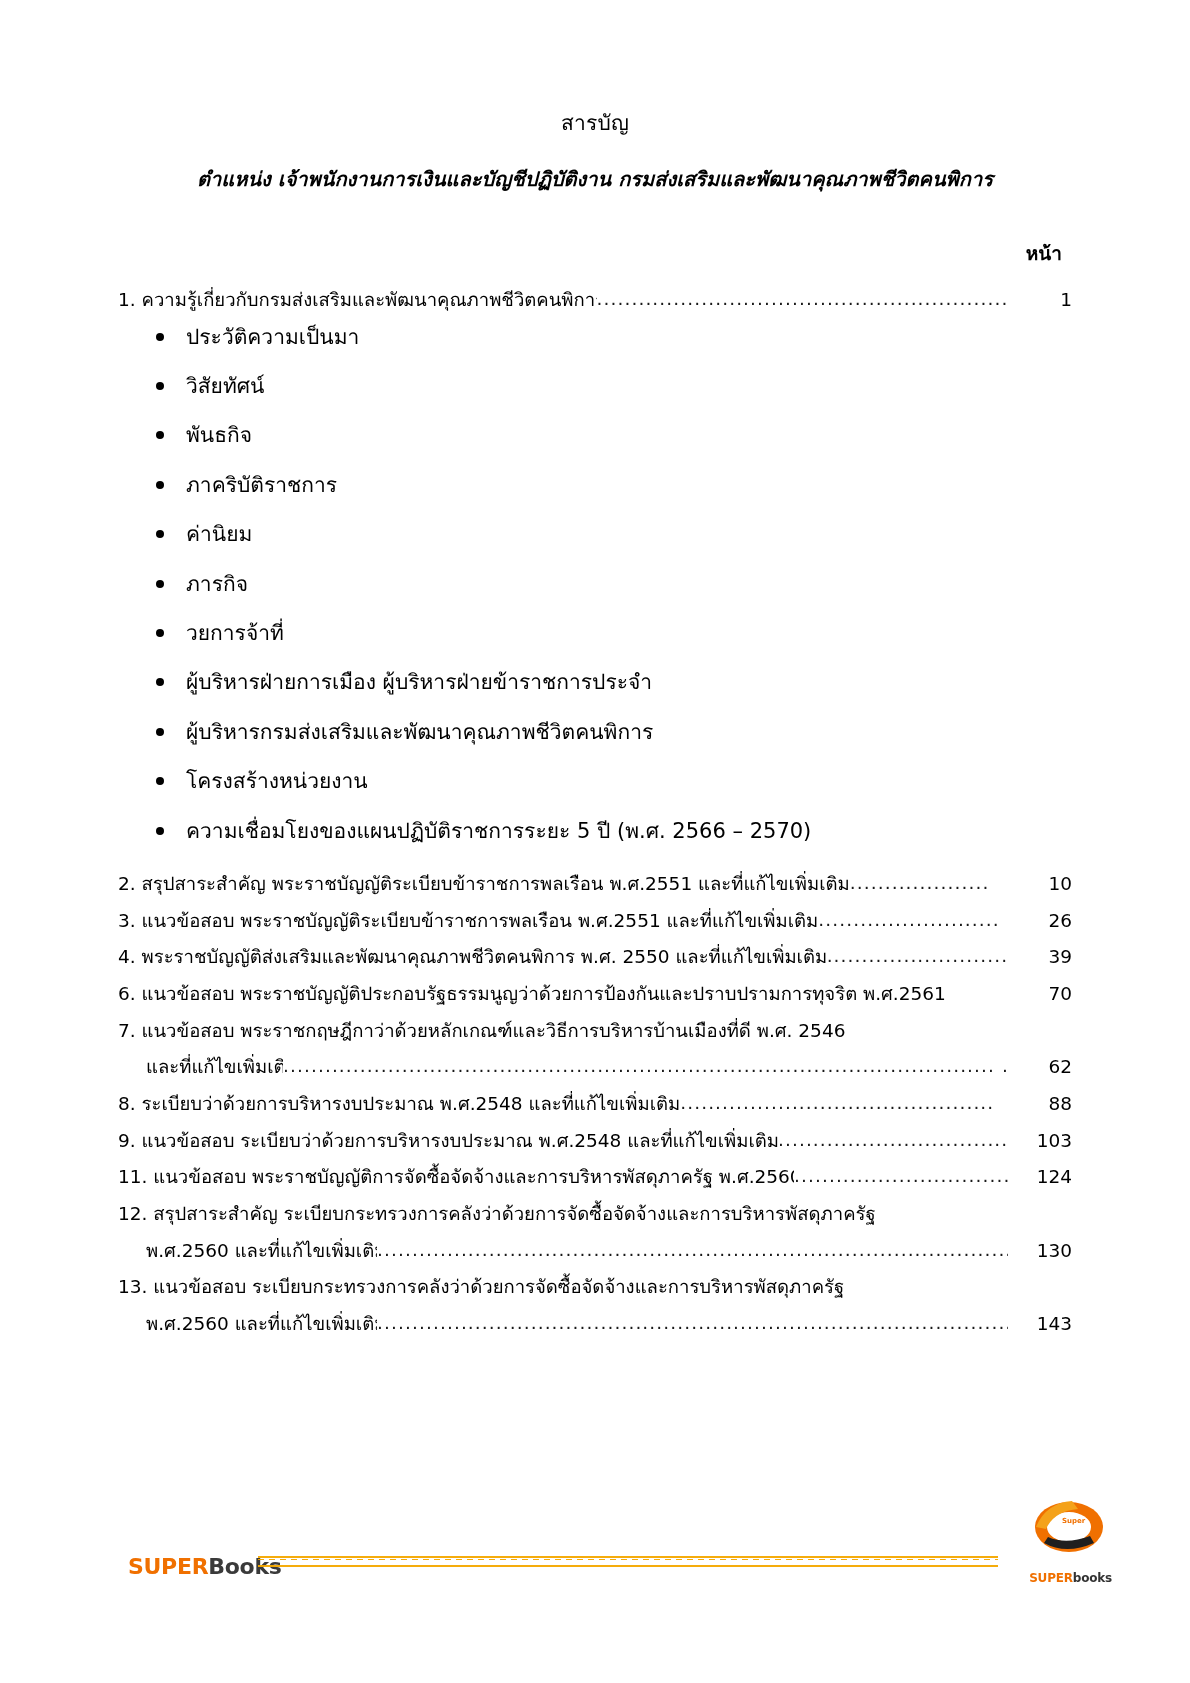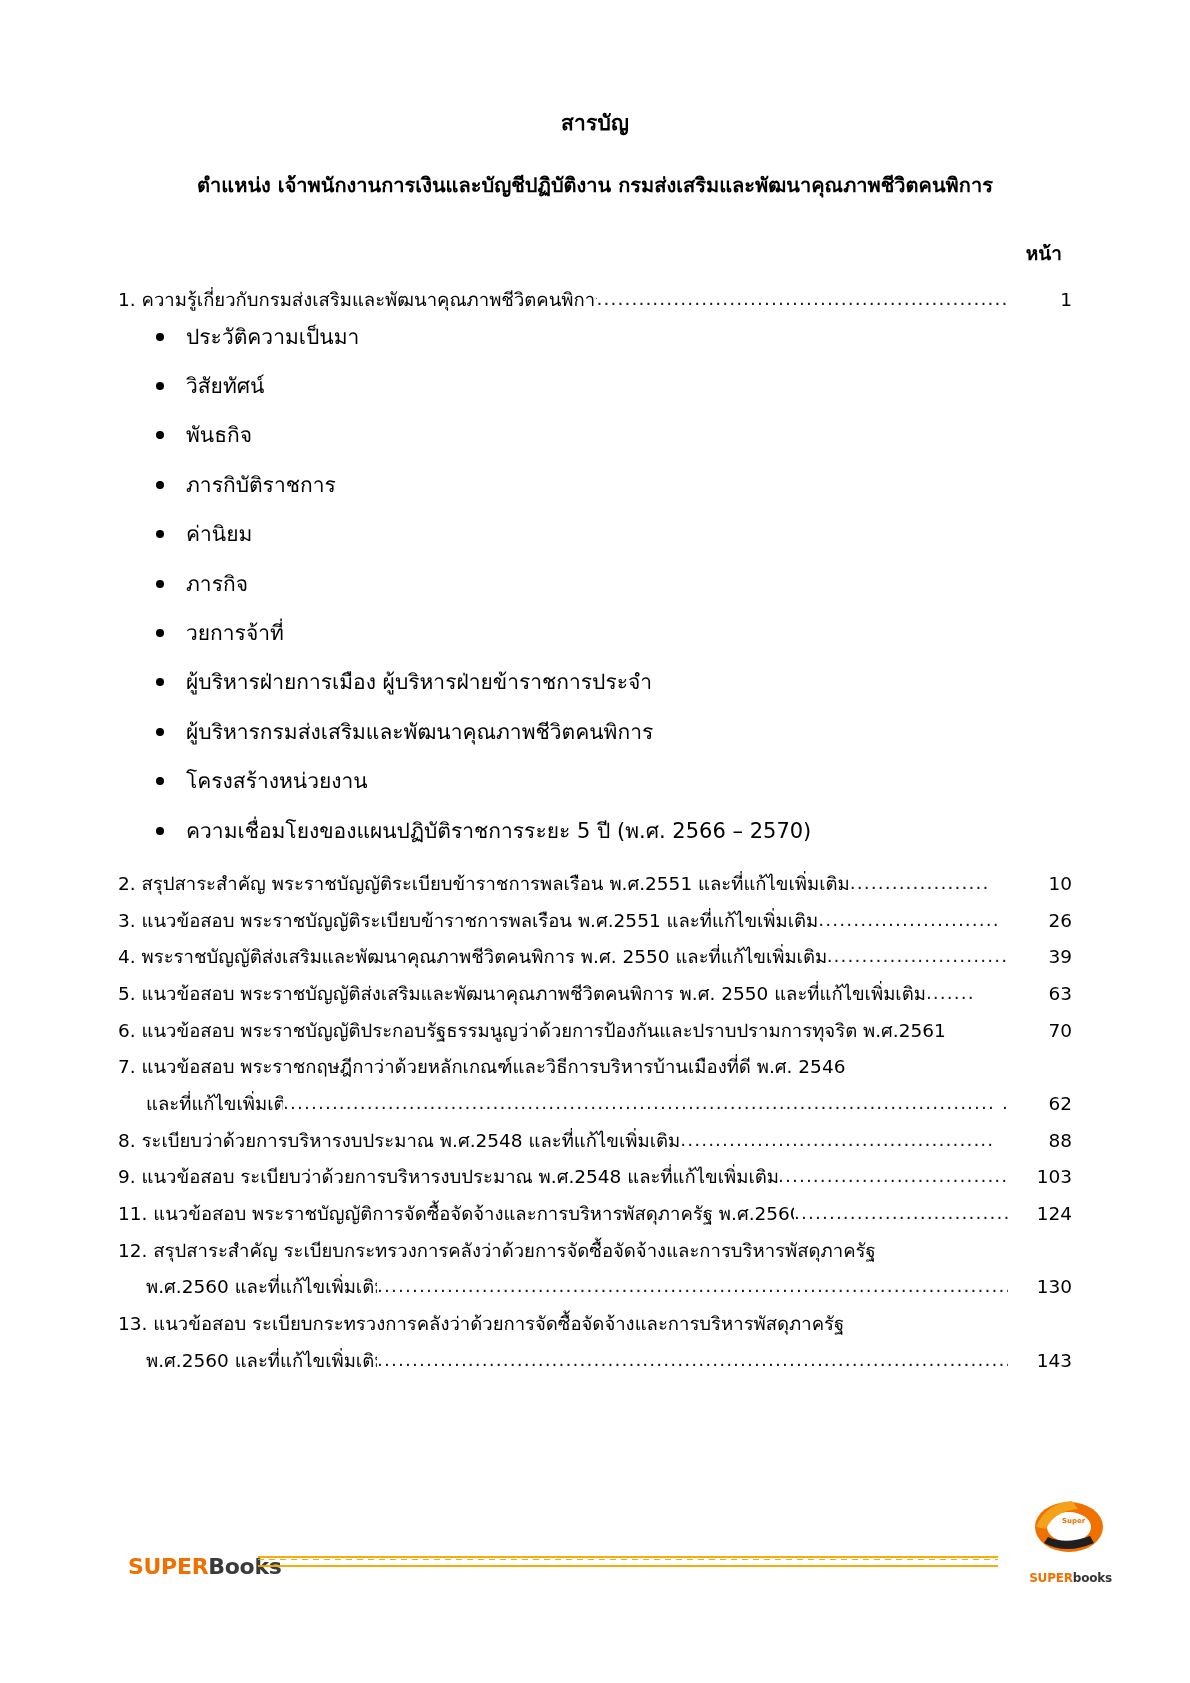--- a/index.html
+++ b/index.html
@@ -15,33 +15,34 @@
     background: #ffffff;
     font-family: "DejaVu Sans", "Liberation Sans", sans-serif;
     color: #000000;
     overflow: hidden;
     box-sizing: border-box;
   }
 
   .doc-title {
     text-align: center;
     font-size: 21px;
-    font-weight: 700;
+    font-weight: 400;
     letter-spacing: 0.2px;
     margin: 0;
     padding-top: 110px;
     line-height: 1.25;
   }
   .doc-subtitle {
     text-align: center;
     font-size: 20px;
     font-weight: 700;
-    margin: 10px;
+    margin: 4px;
     padding-top: 26px;
     line-height: 1.3;
+    font-style: italic;
   }
 
   .content {
     position: absolute;
     left: 118px;
     right: 118px;
     top: 238px;
   }
 
   .page-head {
@@ -193,21 +194,21 @@
     <div class="toc-row">
       <span class="toc-title">1. ความรู้เกี่ยวกับกรมส่งเสริมและพัฒนาคุณภาพชีวิตคนพิการ</span>
       <span class="toc-leader">............................................................</span>
       <span class="toc-page">1</span>
     </div>
 
     <ul class="bullet-list">
       <li class="bullet-item">ประวัติความเป็นมา</li>
       <li class="bullet-item">วิสัยทัศน์</li>
       <li class="bullet-item">พันธกิจ</li>
-      <li class="bullet-item">ภารกิบัติราชการ</li>
+      <li class="bullet-item">ภาคริบัติราชการ</li>
       <li class="bullet-item">ค่านิยม</li>
       <li class="bullet-item">ภารกิจ</li>
       <li class="bullet-item">วยการจ้าที่</li>
       <li class="bullet-item">ผู้บริหารฝ่ายการเมือง ผู้บริหารฝ่ายข้าราชการประจำ</li>
       <li class="bullet-item">ผู้บริหารกรมส่งเสริมและพัฒนาคุณภาพชีวิตคนพิการ</li>
       <li class="bullet-item">โครงสร้างหน่วยงาน</li>
       <li class="bullet-item">ความเชื่อมโยงของแผนปฏิบัติราชการระยะ 5 ปี (พ.ศ. 2566 – 2570)</li>
     </ul>
 
     <div class="group-gap"></div>
@@ -223,25 +224,20 @@
       <span class="toc-leader">..........................</span>
       <span class="toc-page">26</span>
     </div>
 
     <div class="toc-row">
       <span class="toc-title">4. พระราชบัญญัติส่งเสริมและพัฒนาคุณภาพชีวิตคนพิการ พ.ศ. 2550 และที่แก้ไขเพิ่มเติม</span>
       <span class="toc-leader">..........................</span>
       <span class="toc-page">39</span>
     </div>
 
-    <div class="toc-row">
-      <span class="toc-title">5. แนวข้อสอบ พระราชบัญญัติส่งเสริมและพัฒนาคุณภาพชีวิตคนพิการ พ.ศ. 2550 และที่แก้ไขเพิ่มเติม</span>
-      <span class="toc-leader">.......</span>
-      <span class="toc-page">63</span>
-    </div>
 
     <div class="toc-row">
       <span class="toc-title">6. แนวข้อสอบ พระราชบัญญัติประกอบรัฐธรรมนูญว่าด้วยการป้องกันและปราบปรามการทุจริต พ.ศ.2561</span>
       <span class="toc-leader none"></span>
       <span class="toc-page">70</span>
     </div>
 
     <div class="toc-row nopage">
       <span class="toc-title">7. แนวข้อสอบ พระราชกฤษฎีกาว่าด้วยหลักเกณฑ์และวิธีการบริหารบ้านเมืองที่ดี พ.ศ. 2546</span>
       <span class="toc-leader none"></span>

